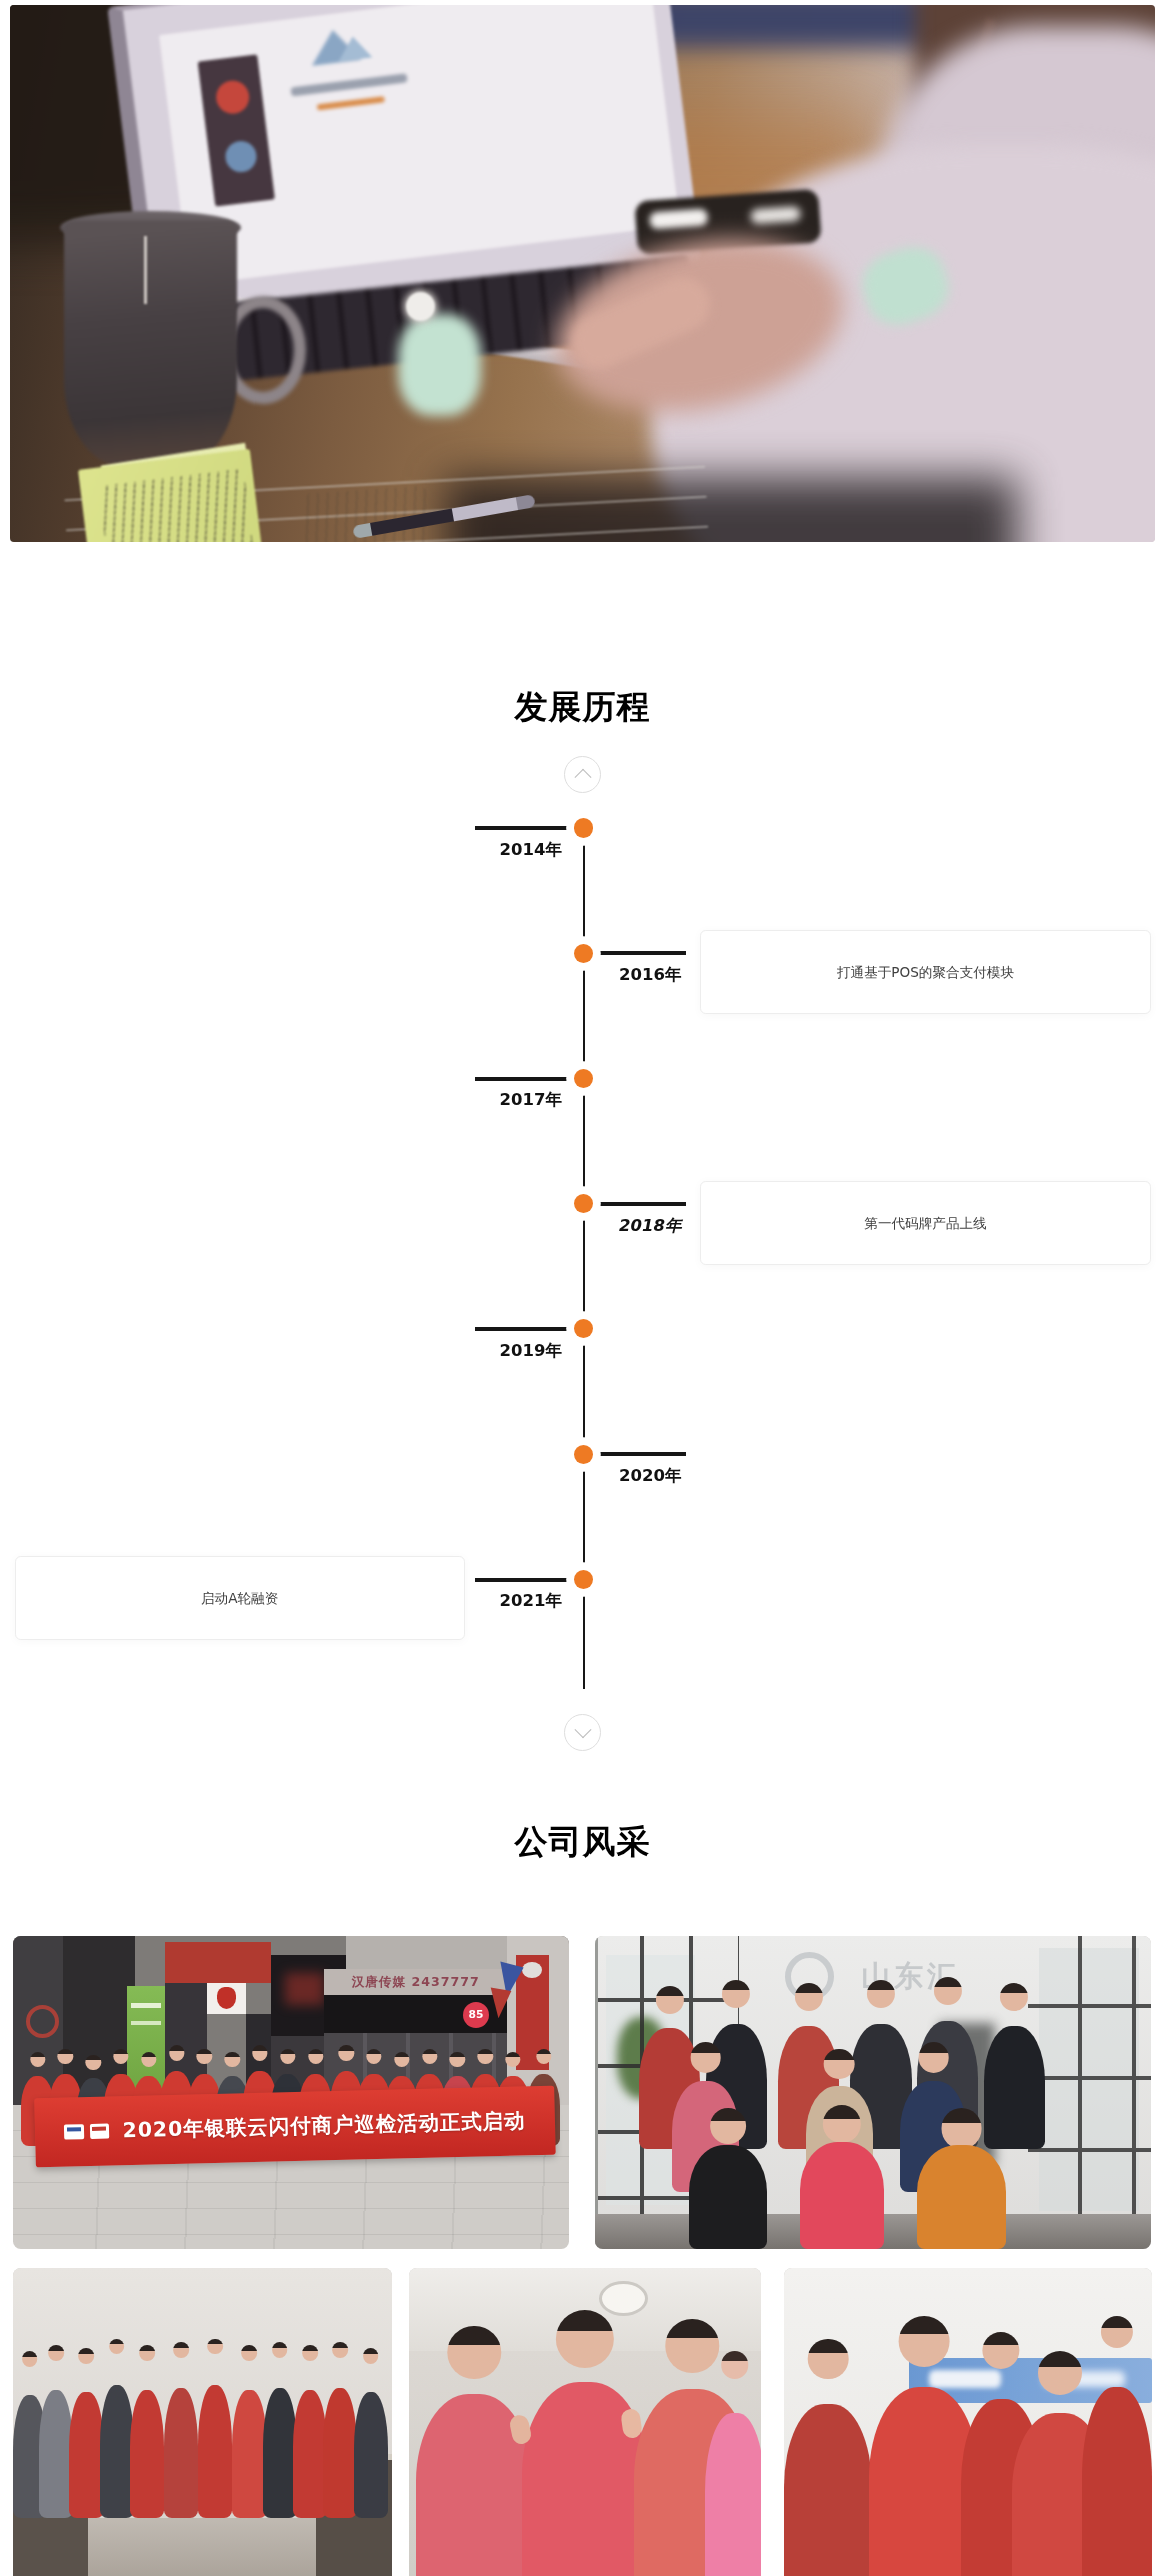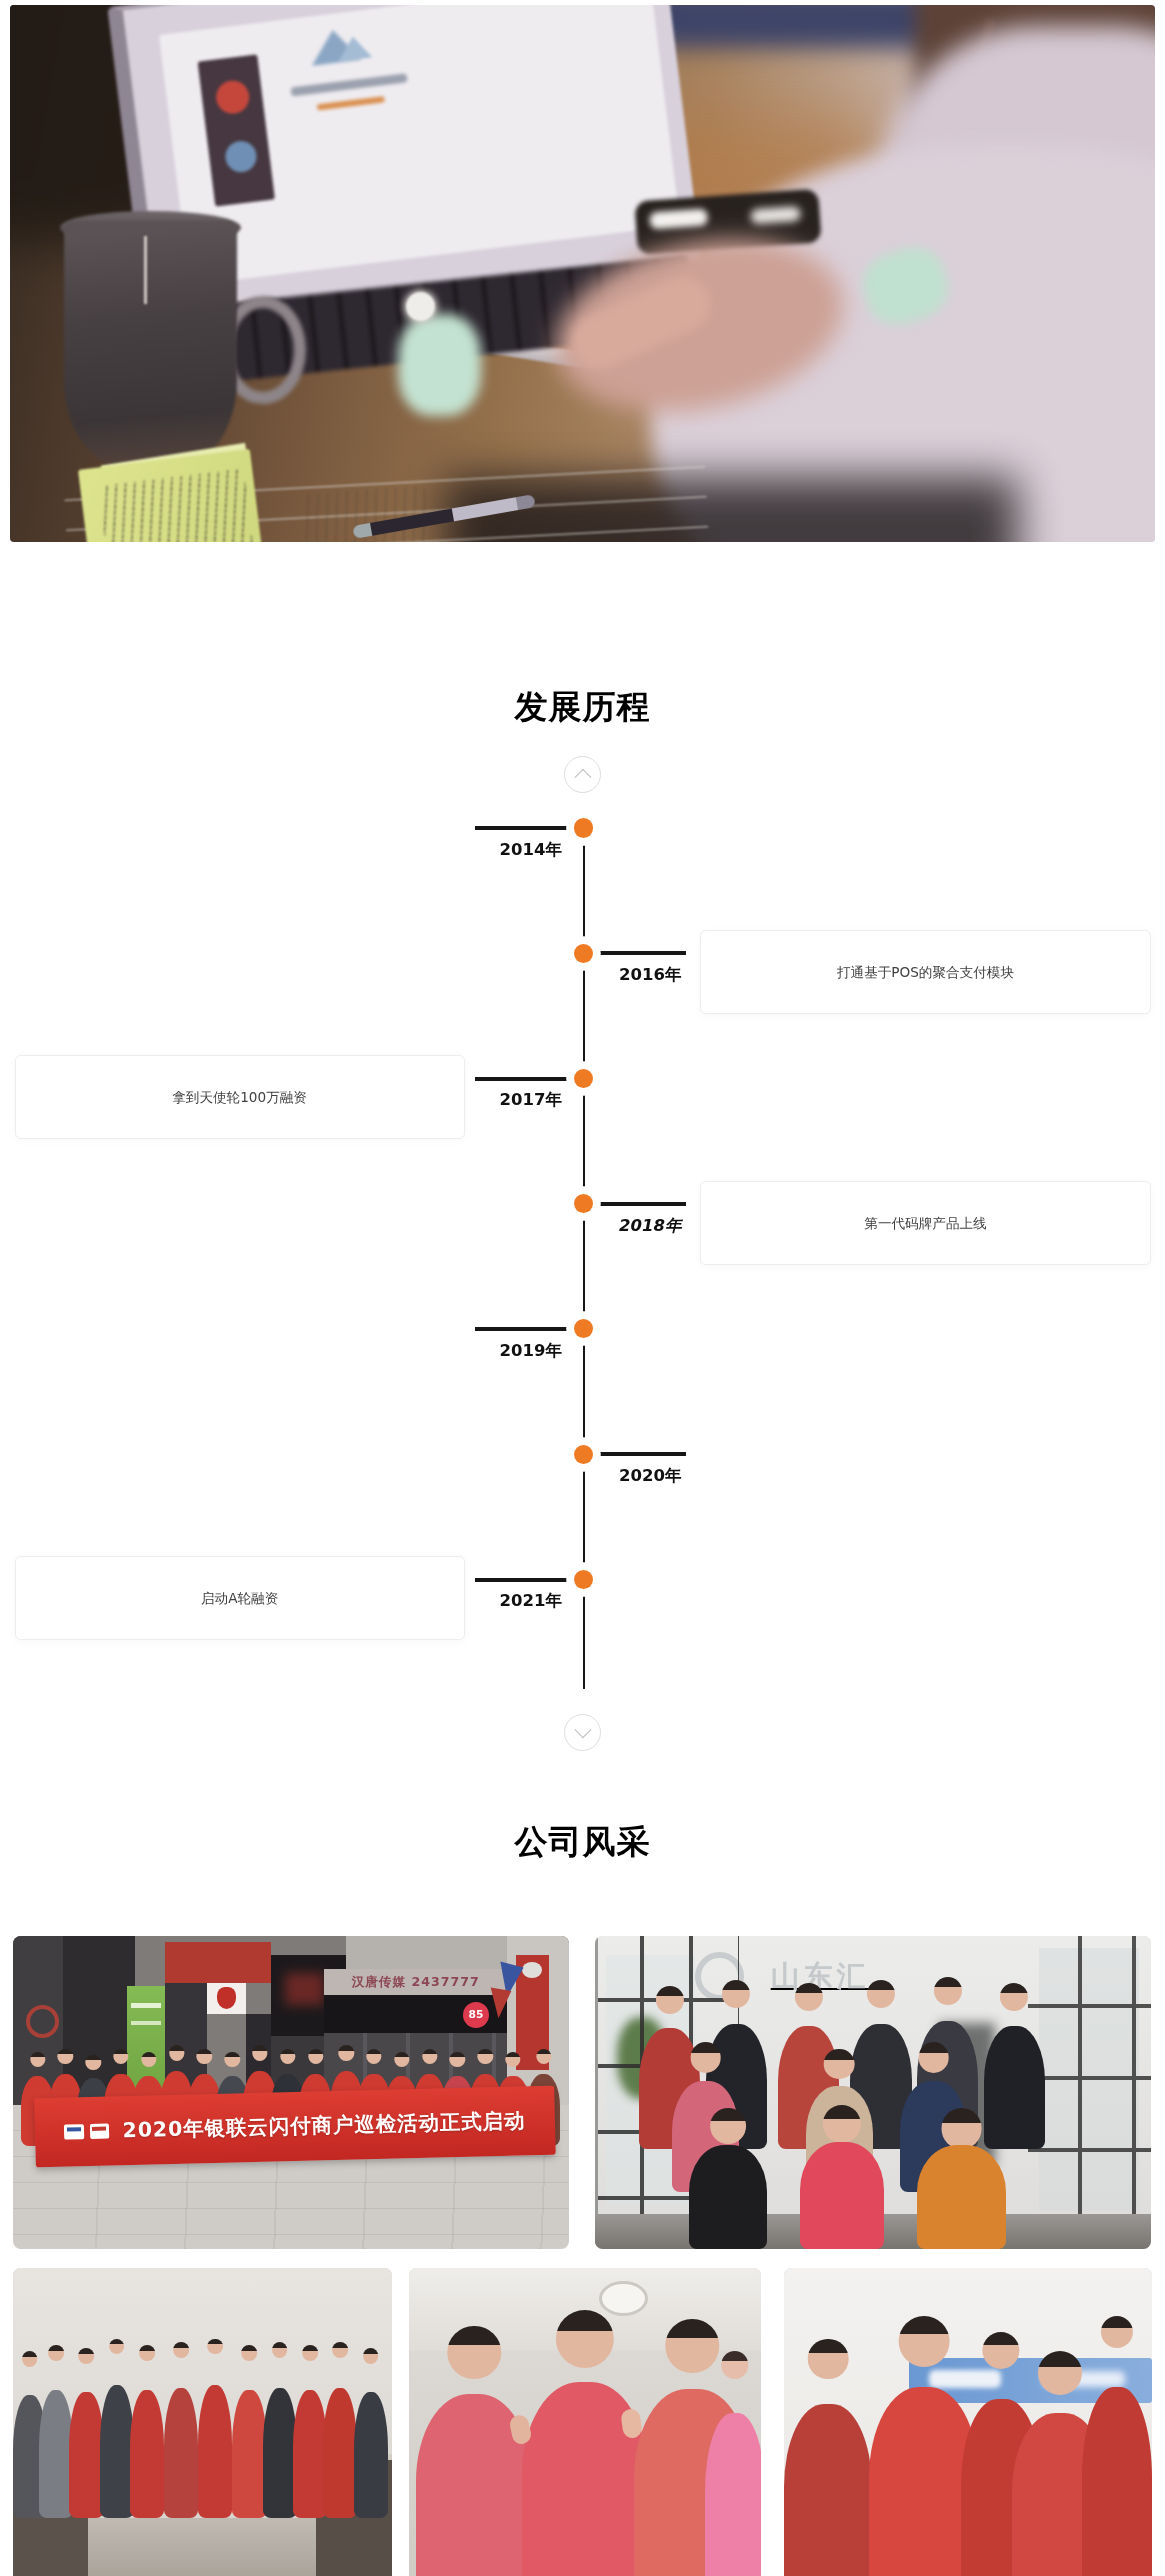--- a/index.html
+++ b/index.html
@@ -122,21 +122,21 @@
      background-image:repeating-linear-gradient(180deg,transparent 0 25px,rgba(0,0,0,.07) 25px 26px),repeating-linear-gradient(92deg,transparent 0 87px,rgba(0,0,0,.05) 87px 89px);}
   .p1-banner{left:4%;right:2.5%;top:50%;height:22%;background:linear-gradient(#dd3d32,#c22722);transform:rotate(-1.4deg);
      border-radius:2.9px;display:flex;align-items:center;justify-content:center;z-index:5;box-shadow:0 2.9px 7.8px rgba(0,0,0,.25);}
   .p1-banner .txt{position:static;color:#fff;font-size:20.4px;font-weight:700;letter-spacing:1px;white-space:nowrap;text-shadow:0 1px 1.9px rgba(0,0,0,.2);}
   .p1-chip1{position:static;width:19.4px;height:14.6px;background:#fff;border-radius:1.9px;margin-right:5.8px;flex:none;}
   .p1-chip1 u{position:relative;display:block;left:2.9px;top:2.9px;width:13.6px;height:3.9px;background:#3556a0;}
   .p1-chip2{position:static;width:19.4px;height:14.6px;background:#fff;border-radius:1.9px;margin-right:13.6px;flex:none;}
   .p1-chip2 u{position:relative;display:block;left:2.9px;top:2.9px;width:13.6px;height:3.9px;background:#c23a32;}
   
   .p2-wall{left:0;top:0;width:100%;height:100%;background:linear-gradient(#ececeb,#dddcda);}
-  .p2-logo{left:18%;top:4%;width:64%;height:18%;display:flex;align-items:center;gap:27px;text-decoration:underline;}
+  .p2-logo{left:18%;top:4%;width:64%;height:18%;display:flex;align-items:center;justify-content:center;gap:27px;}
   .p2-logo .ring{position:static;width:37px;height:37px;border:6.8px solid #c9ccce;border-radius:50%;flex:none;}
   .p2-logo .t{position:static;font-size:29px;font-weight:700;color:#c6c9cb;letter-spacing:3.9px;filter:blur(0.6px);}
   .p2-frameL{left:0;top:0;width:26%;height:100%;
      background:linear-gradient(90deg,#8b8d8a 0 2.9px,transparent 2.9px),repeating-linear-gradient(90deg,transparent 0 45px,#2e2e2e 45px 49px),repeating-linear-gradient(180deg,transparent 0 62px,#2e2e2e 62px 66px);opacity:.85;}
   .p2-paneL{left:2%;top:6%;width:16%;height:80%;background:#dde3e4;opacity:.55;}
   .p2-plant{left:4%;top:26%;width:9%;height:26%;background:#5d7c4b;border-radius:45%;filter:blur(4.9px);}
   .p2-frameR{left:78%;top:0;width:22%;height:100%;
      background:repeating-linear-gradient(90deg,transparent 0 50px,#2b2b2b 50px 54px),repeating-linear-gradient(180deg,transparent 0 68px,#2b2b2b 68px 72px);opacity:.8;}
   .p2-paneR{left:80%;top:4%;width:18%;height:84%;background:#d4d9da;opacity:.5;}
   .p2-dark{left:62%;top:28%;width:10%;height:46%;background:#3c3f3e;filter:blur(5.8px);opacity:.7;}
@@ -224,21 +224,20 @@
   <div class="tl-dot" style="left: 574px; top: 19.4px; background: rgb(238, 122, 35);"></div>
       <div class="tl-connector" style="left: 475px; width: 93px; top: 27px; background: rgb(22, 22, 22);"></div>
       <div class="tl-year" style="left: 418px; top: 40px; text-align: right;">2014年</div>
       <div class="tl-dot" style="left: 574px; top: 145px; background: rgb(238, 122, 35);"></div>
       <div class="tl-connector" style="left: 597px; width: 89px; top: 152px; background: rgb(22, 22, 22);"></div>
       <div class="tl-year" style="left: 619px; top: 165px; text-align: left;">2016年</div>
       <div class="tl-box" style="left: 700px; width: 451px; top: 131px;">打通基于POS的聚合支付模块</div>
       <div class="tl-dot" style="left: 574px; top: 270px; background: rgb(238, 122, 35);"></div>
       <div class="tl-connector" style="left: 475px; width: 93px; top: 278px; background: rgb(22, 22, 22);"></div>
       <div class="tl-year" style="left: 418px; top: 290px; text-align: right;">2017年</div>
-      <div class="tl-box" style="left: 14.6px; width: 450px; top: 256px;">拿到天使轮100万融资</div>
       <div class="tl-dot" style="left: 574px; top: 395px; background: rgb(238, 122, 35);"></div>
       <div class="tl-connector" style="left: 597px; width: 89px; top: 403px; background: rgb(22, 22, 22);"></div>
       <div class="tl-year" style="left: 619px; top: 416px; text-align: left; font-style: italic;">2018年</div>
       <div class="tl-box" style="left: 700px; width: 451px; top: 382px;">第一代码牌产品上线</div>
       <div class="tl-dot" style="left: 574px; top: 520px; background: rgb(238, 122, 35);"></div>
       <div class="tl-connector" style="left: 475px; width: 93px; top: 528px; background: rgb(22, 22, 22);"></div>
       <div class="tl-year" style="left: 418px; top: 541px; text-align: right;">2019年</div>
       <div class="tl-dot" style="left: 574px; top: 646px; background: rgb(238, 122, 35);"></div>
       <div class="tl-connector" style="left: 597px; width: 89px; top: 653px; background: rgb(22, 22, 22);"></div>
       <div class="tl-year" style="left: 619px; top: 666px; text-align: left;">2020年</div>

